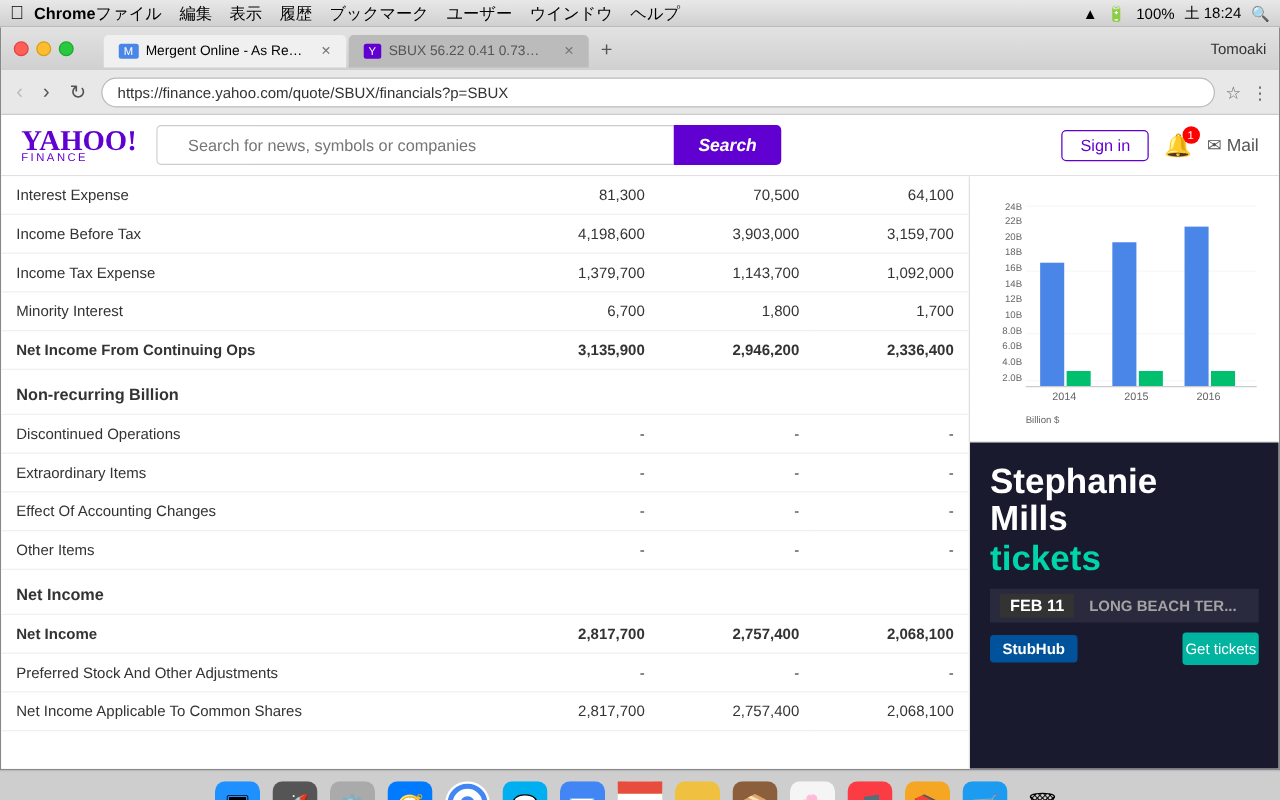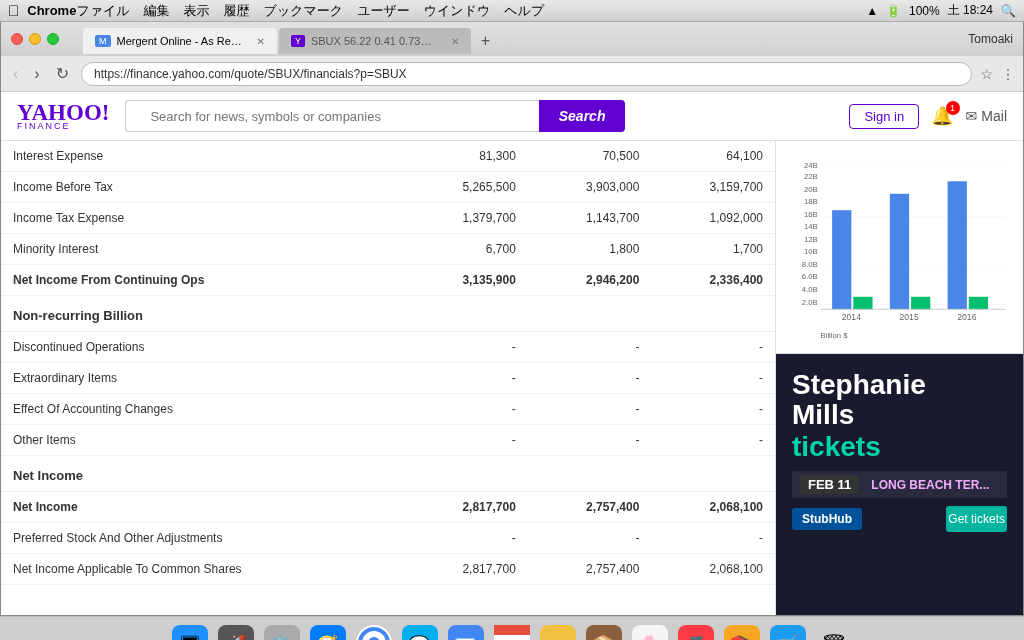--- a/index.html
+++ b/index.html
@@ -385,21 +385,21 @@
         <tbody>
 
           <tr>
             <td>Interest Expense</td>
             <td>81,300</td>
             <td>70,500</td>
             <td>64,100</td>
           </tr>
           <tr>
             <td>Income Before Tax</td>
-            <td>5,265,500</td>
+            <td>4,198,600</td>
             <td>3,903,000</td>
             <td>3,159,700</td>
           </tr>
           <tr>
             <td>Income Tax Expense</td>
             <td>1,379,700</td>
             <td>1,143,700</td>
             <td>1,092,000</td>
           </tr>
           <tr>
@@ -515,21 +515,21 @@
 
       <div class="ad-area">
         <div class="ad-content">
           <div>
             <div class="ad-name">Stephanie</div>
             <div class="ad-name">Mills</div>
           </div>
           <div class="ad-tickets">tickets</div>
           <div class="ad-date-venue">
             <span class="ad-date">FEB 11</span>
-            <span style="font-size:12px;color:#f0abfc;font-weight:bold;">LONG BEACH TER...</span>
+            <span style="font-size:12px;color:#a3a3a3;font-weight:bold;">LONG BEACH TER...</span>
           </div>
           <div class="stubhub-row">
             <div class="stubhub-logo">StubHub</div>
             <button class="get-tickets-btn">Get tickets</button>
           </div>
         </div>
       </div>
     </div>
   </div>
 </div>

